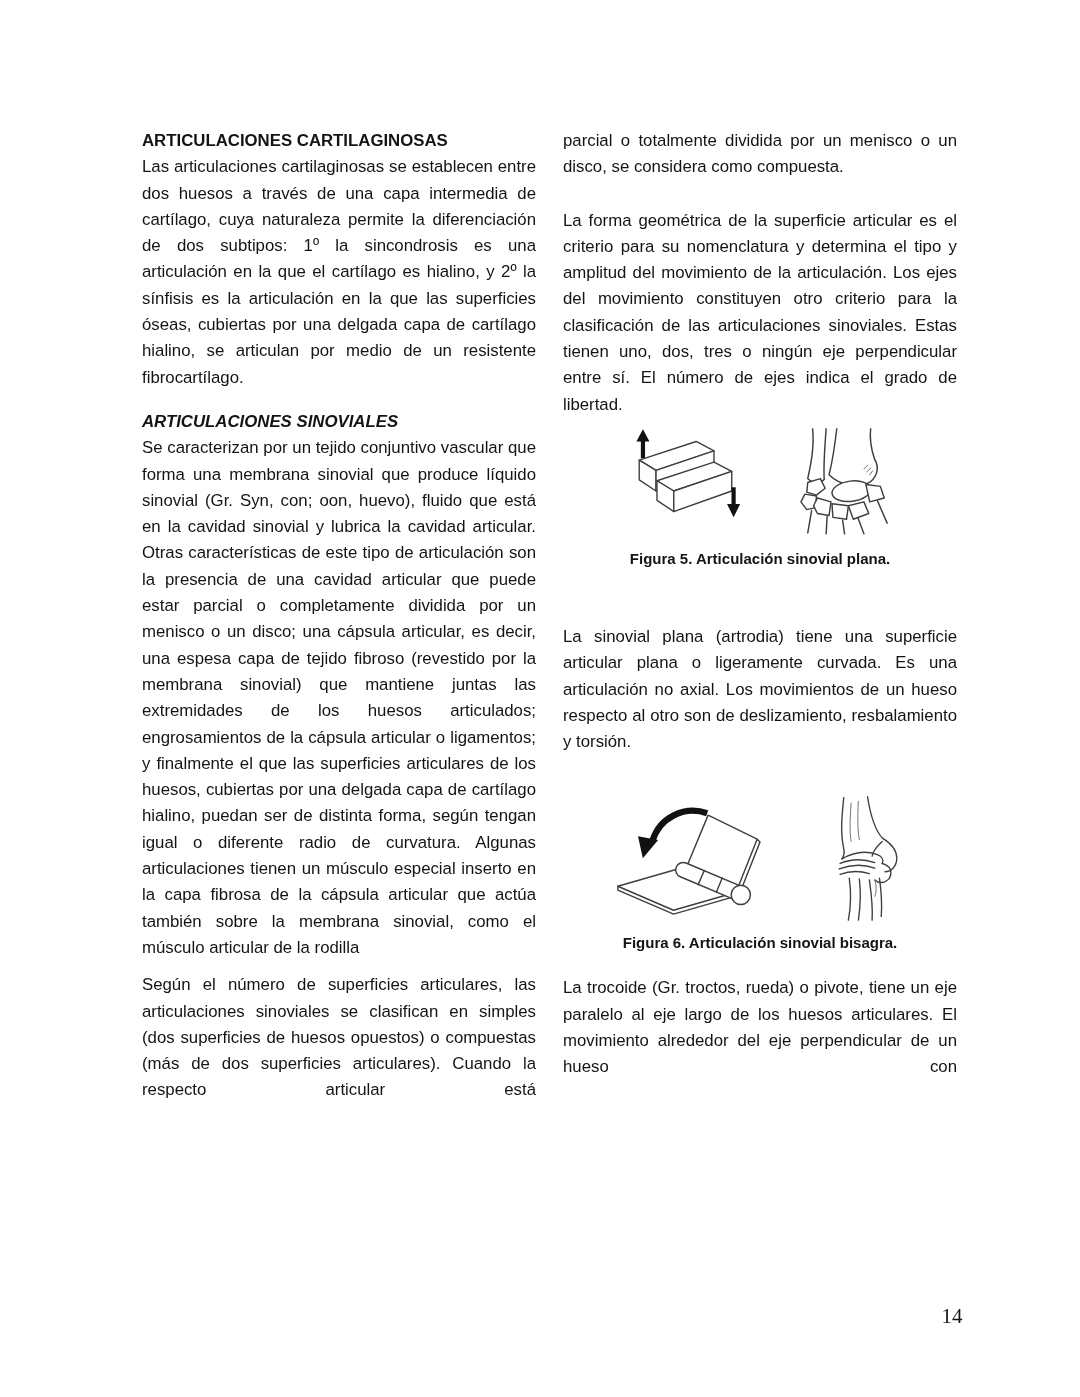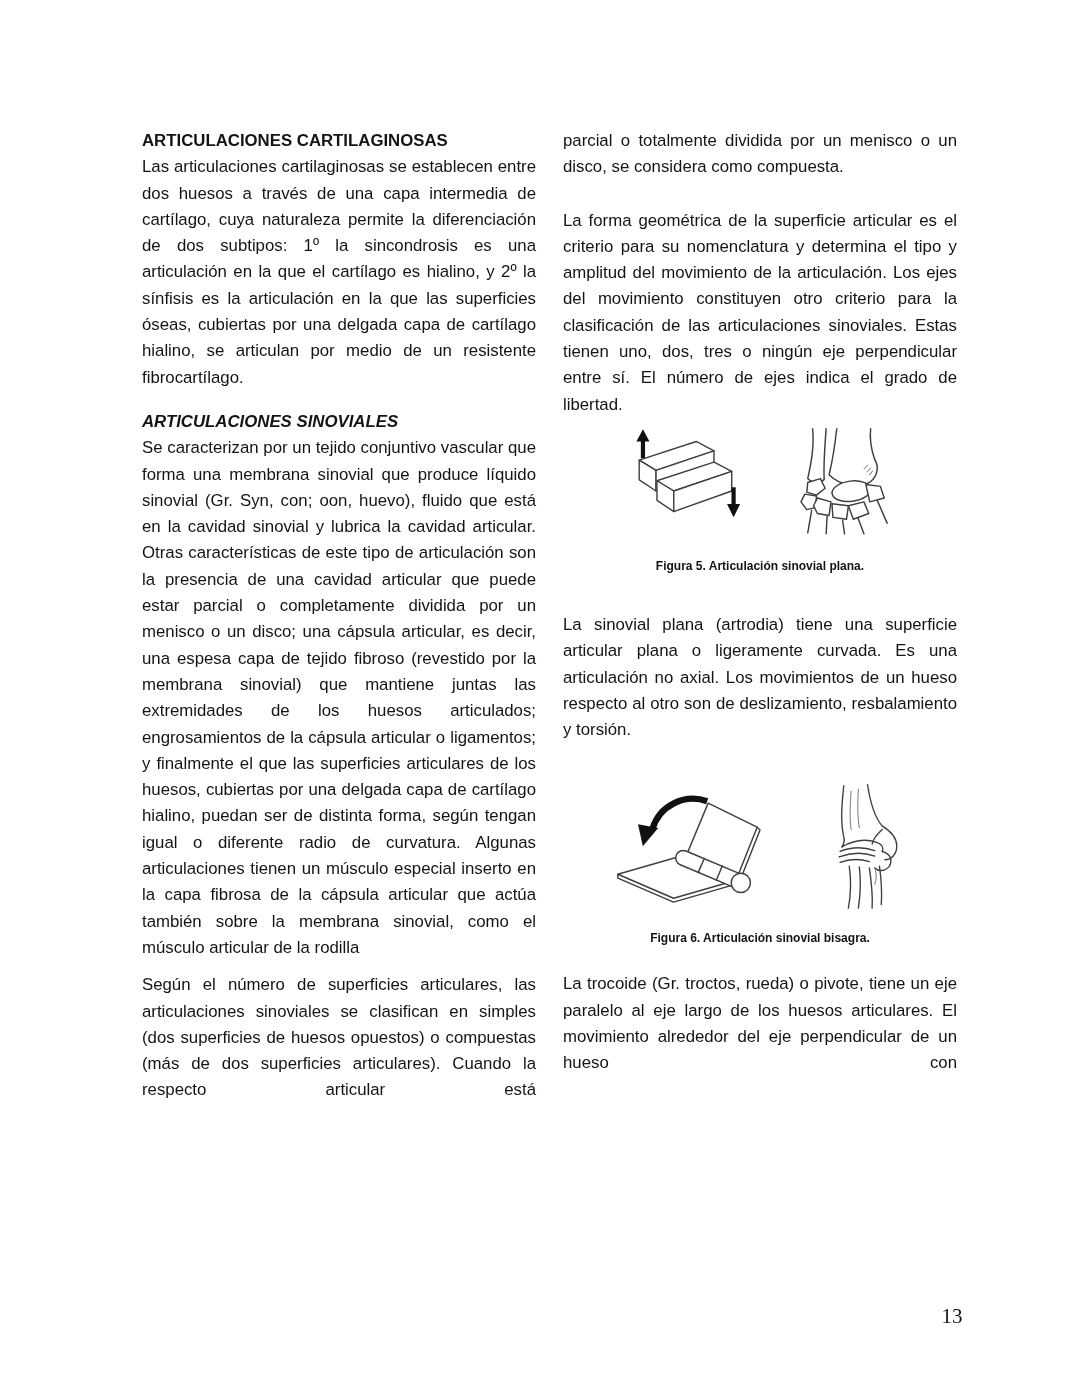--- a/index.html
+++ b/index.html
@@ -21,28 +21,28 @@
   .col-right { left:563px; }
   .heading { font-weight:bold; text-align:left; }
   p { margin:0; }
   b { font-weight:normal; }
   .cutoff { text-align-last:justify; }
   .mt8  { margin-top:8px; }
   .mt11 { margin-top:11px; }
   .mt18 { margin-top:18px;font-style:italic; }
   .mt23 { margin-top:23px; }
   .mt27 { margin-top:27px; }
-  .mt36 { margin-top:36px; }
+  .mt36 { margin-top:56px; }
   .mt39 { margin-top:39px; }
   .figure { display:flex; justify-content:center; align-items:flex-start; }
   .figure.f5 { gap:58px; }
   .figure.f6 { gap:66px; }
   .fig-caption {
     text-align:center; font-weight:bold;
-    font-size:12px; line-height:19px; margin-top:19px;
+    font-size:15px; line-height:19px; margin-top:11px;
   }
   .page-number {
     position:absolute; left:932px; top:1304px; width:40px;
     font-family:"Liberation Serif", serif;
     font-size:21px; color:#141414; text-align:center;
   }
   svg .ln  { fill:none; stroke:#3f3f3f; stroke-width:1.5; stroke-linecap:round; stroke-linejoin:round; }
   svg .fc  { fill:#ffffff; stroke:#3f3f3f; stroke-width:1.5; stroke-linejoin:round; }
   svg .thin{ fill:none; stroke:#6a6a6a; stroke-width:1;   stroke-linecap:round; }
   svg .ar  { fill:#111111; }
@@ -142,14 +142,14 @@
           <path class="thin" d="M50,94 C52,100 52,106 50,112"></path>
         </svg>
       </div>
       <div class="fig-caption">Figura 6. Articulación sinovial bisagra.</div>
     </div>
 
 
     <p class="mt23 cutoff"><span>La </span><b>trocoide</b><span> (Gr. troctos, rueda) </span><b>o pivote</b><span>, tiene un eje paralelo al eje largo de los huesos articulares. El movimiento alrededor del eje perpendicular de un hueso con</span></p>
   </div>
 
-  <div class="page-number">13</div>
+  <div class="page-number">14</div>
 </div>
 
 </body></html>

